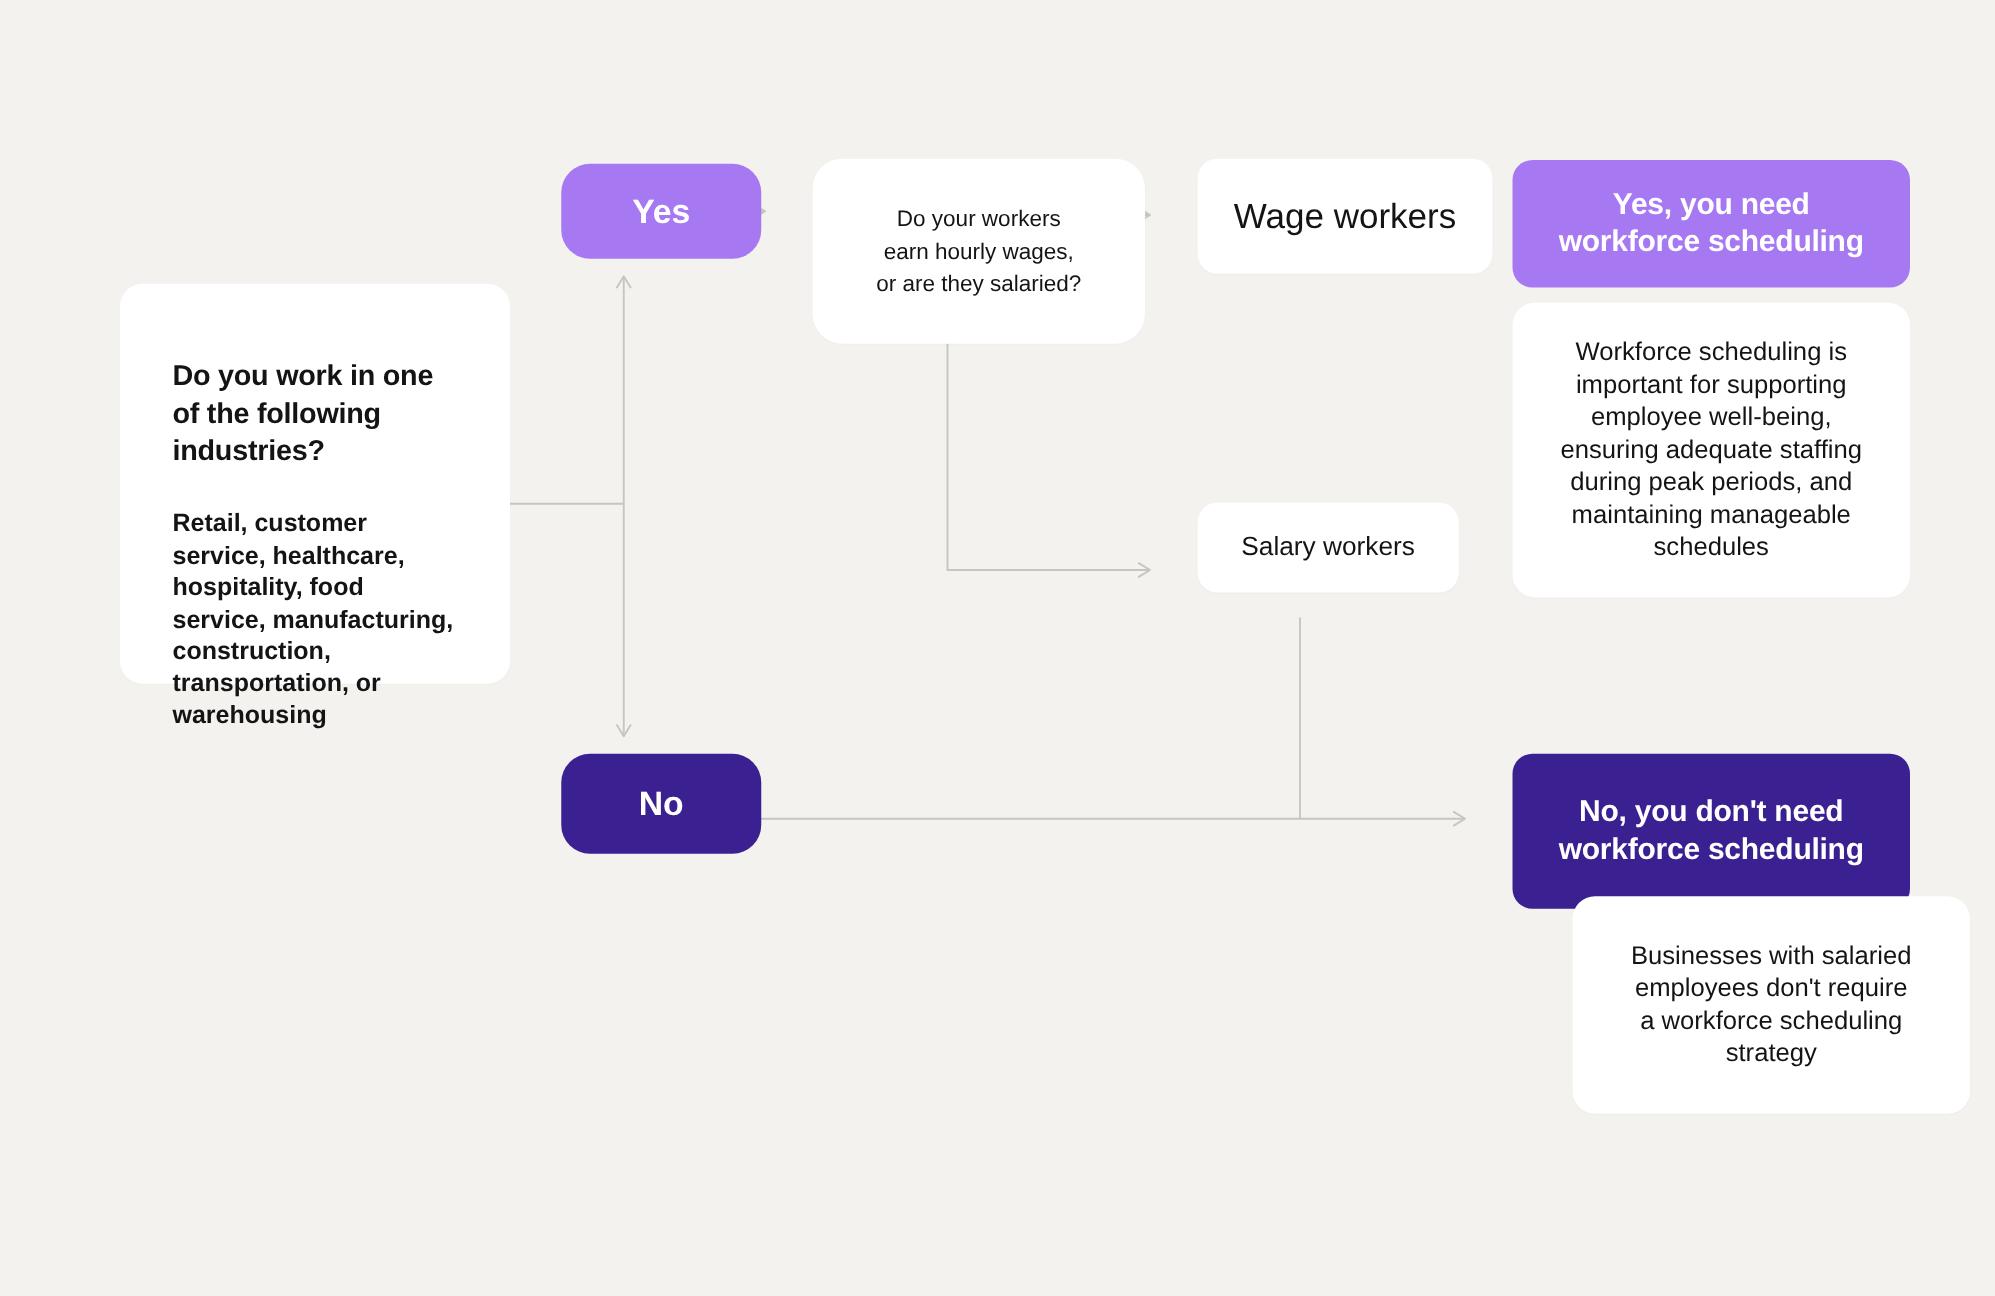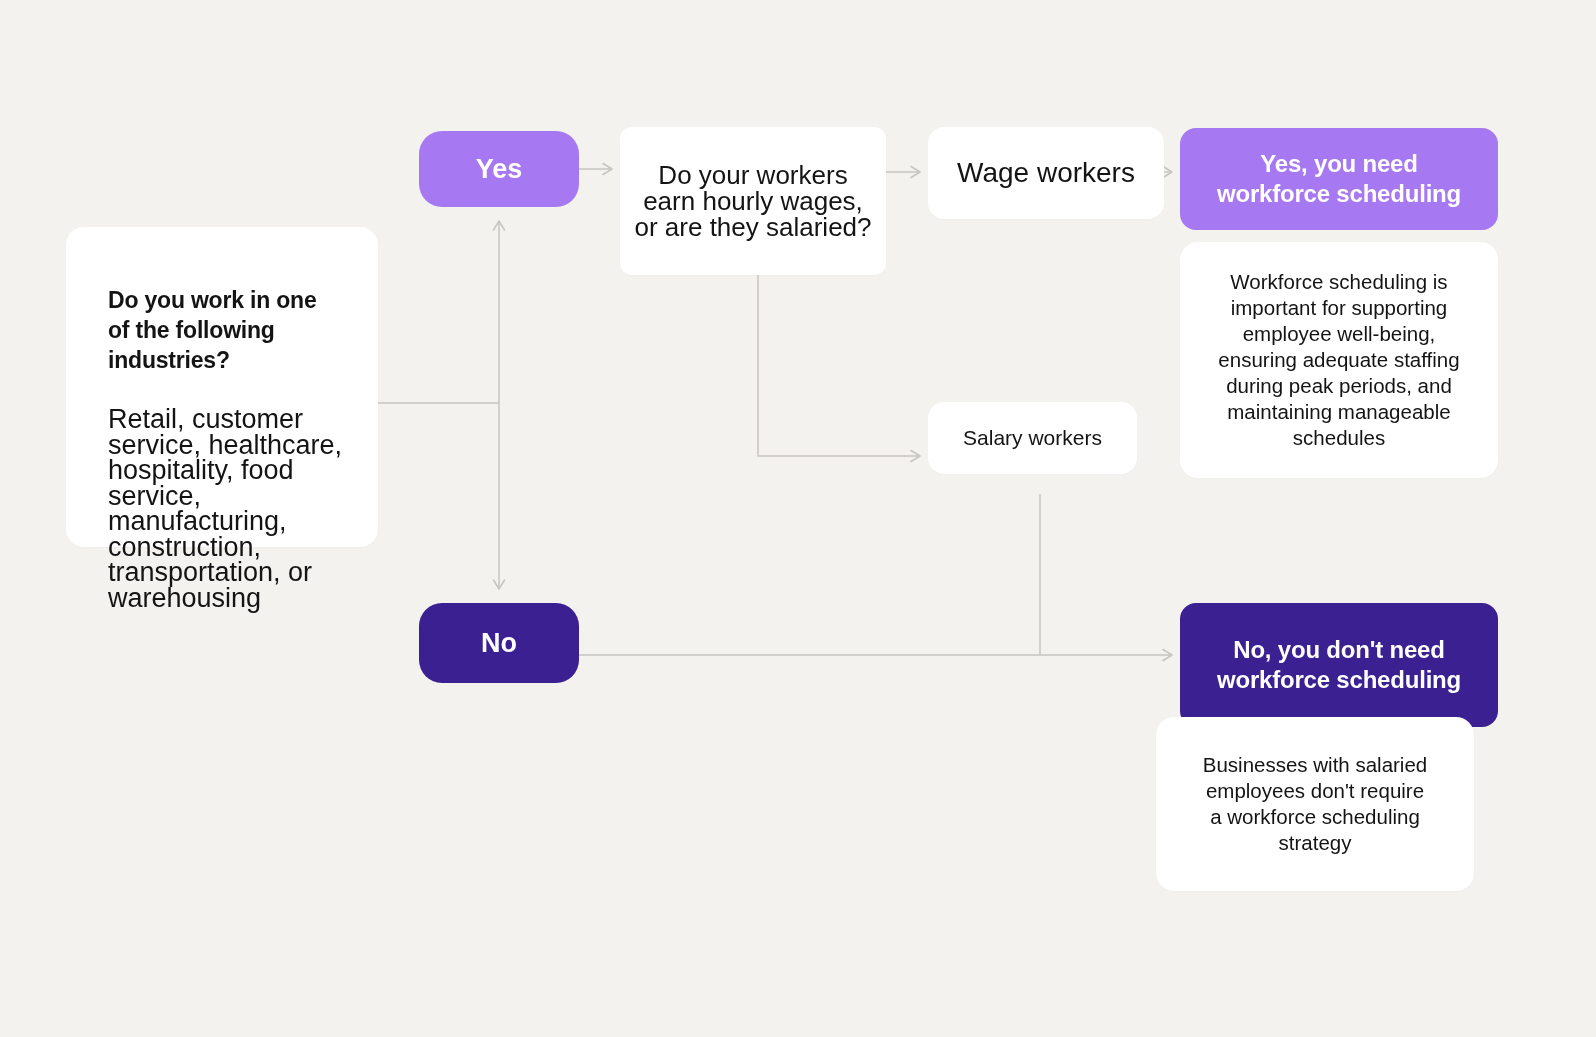--- a/index.html
+++ b/index.html
@@ -6,46 +6,46 @@
   .page{
     width:1596px;height:1037px;position:relative;overflow:hidden;
     background:var(--background,#f4f2ee);
     color:var(--text,#141414);
     font-family:"Liberation Sans","DejaVu Sans",sans-serif;
   }
   .connectors{position:absolute;left:0;top:0;pointer-events:none;}
   .connector{stroke:var(--connector,#c7c5c1);stroke-width:1.5;fill:none;}
   .arrowhead{stroke:var(--connector,#c7c5c1);stroke-width:1.5;fill:none;stroke-linecap:round;stroke-linejoin:round;}
 
-  .card,.pill,.result{position:absolute;box-sizing:border-box;white-space:pre-line;}
+  .card,.pill,.result{position:absolute;box-sizing:border-box;white-space:pre-line;margin-left:30px;}
   .card{
     background:var(--card,#ffffff);border-radius:18px;
     box-shadow:0 1px 2px rgba(0,0,0,0.02);
   }
   .center{display:flex;align-items:center;justify-content:center;text-align:center;}
 
   .start-card{left:66px;top:227px;width:312px;height:320px;padding:40px 22px 30px 42px;}
   .start-title{font-size:23px;font-weight:bold;line-height:30px;letter-spacing:-0.2px;white-space:pre-line;}
-  .start-body{font-size:27px;line-height:25.5px;margin-top:14px;white-space:pre-line;}
+  .start-body{font-size:20px;line-height:25.5px;margin-top:14px;white-space:pre-line;font-weight:bold;}
 
   .pill{border-radius:23px;color:var(--text_on_accent,#ffffff);font-weight:bold;font-size:27px;}
   .pill-yes{left:419px;top:131px;width:160px;height:76px;background:var(--accent_light,#a679f2);}
   .pill-no{left:419px;top:603px;width:160px;height:80px;background:var(--accent_dark,#3b2092);}
 
-  .question-card{left:620px;top:127px;width:266px;height:148px;border-radius:12px;font-size:26px;line-height:26px;padding:10px;}
+  .question-card{left:620px;top:127px;width:266px;height:148px;border-radius:24px;font-size:18px;line-height:26px;padding:10px;}
   .wage-card{left:928px;top:127px;width:236px;height:92px;border-radius:16px;font-size:28px;}
   .salary-card{left:928px;top:402px;width:209px;height:72px;border-radius:16px;font-size:21px;}
 
   .result{border-radius:16px;color:var(--text_on_accent,#ffffff);font-weight:bold;font-size:24px;line-height:30px;letter-spacing:-0.2px;}
   .result-yes{left:1180px;top:128px;width:318px;height:102px;background:var(--accent_light,#a679f2);}
   .result-no{left:1180px;top:603px;width:318px;height:124px;background:var(--accent_dark,#3b2092);}
 
   .note-card{width:318px;font-size:20.5px;line-height:26px;padding:16px;}
   .note-yes{left:1180px;top:242px;height:236px;}
-  .note-no{left:1156px;top:717px;height:174px;}
+  .note-no{left:1228px;top:717px;height:174px;}
 </style>
 </head>
 <body>
 
 <div class="page">
 
   <svg class="connectors" width="1596" height="1037" viewBox="0 0 1596 1037">
     <defs>
       <marker id="chev" markerUnits="userSpaceOnUse" markerWidth="18" markerHeight="18" viewBox="0 0 18 18" refX="13" refY="9" orient="auto">
         <path class="arrowhead" d="M4,3.5 L13,9 L4,14.5"></path>

